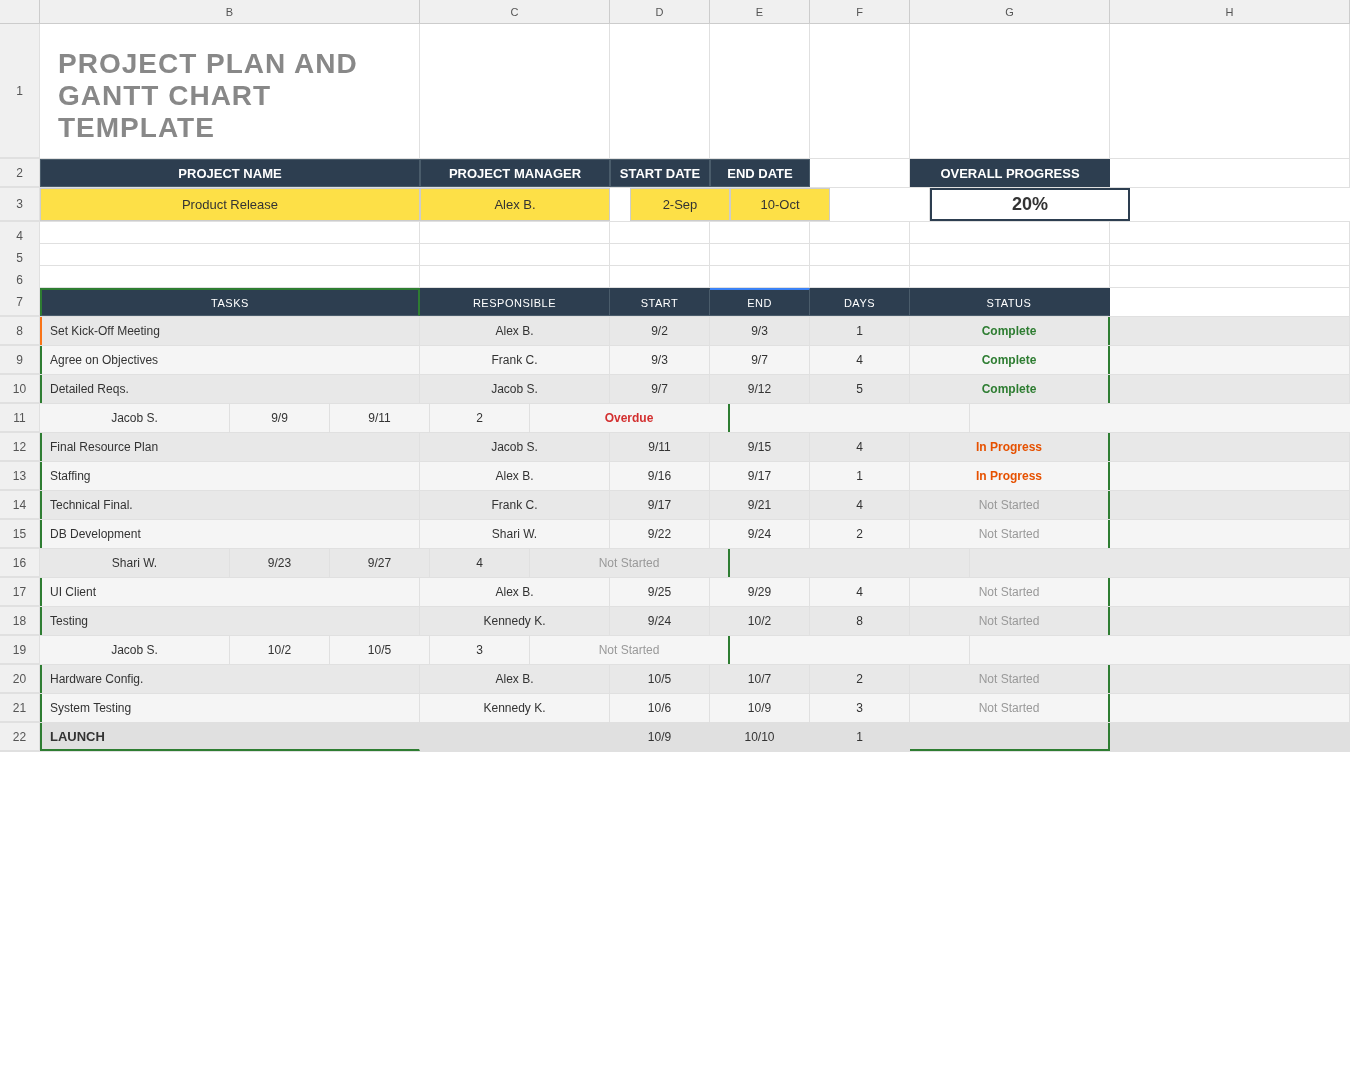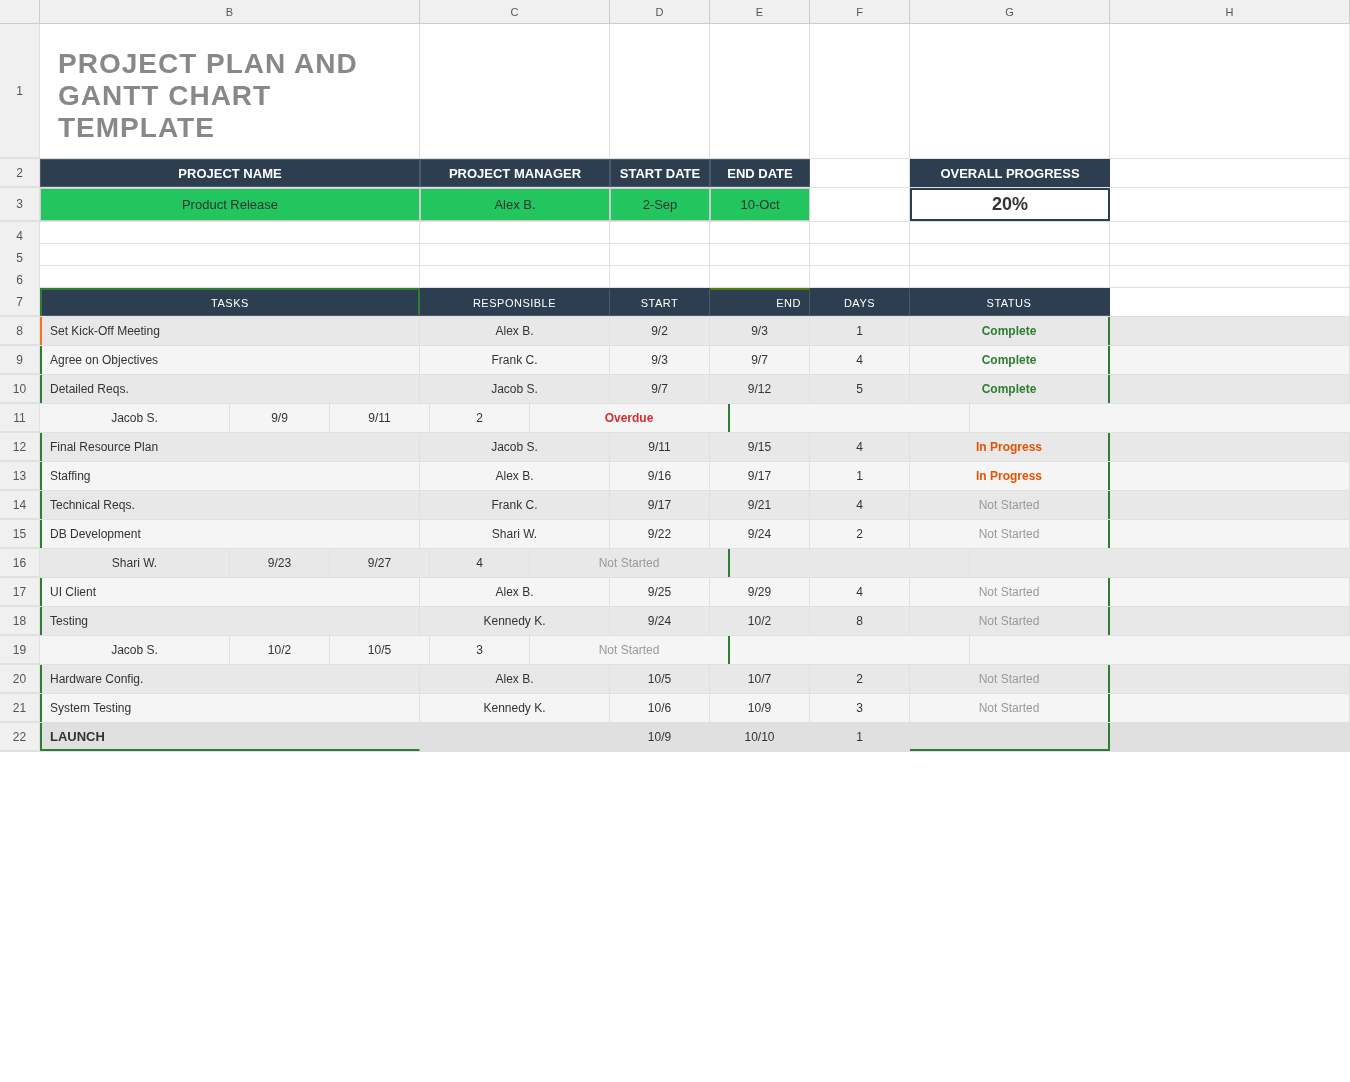--- a/index.html
+++ b/index.html
@@ -101,21 +101,21 @@
       color: #ffffff;
       font-weight: bold;
       font-size: 13px;
       text-align: left;
       justify-content: center;
       border-right: 1px solid #4a5c6b;
     }
 
     
     .info-data {
-      background: #22c55e;
+      background: #fde047;
       text-align: center;
       justify-content: center;
       font-size: 13px;
       color: #333;
     }
     .progress-box-data {
       background: #ffffff;
       text-align: center;
       justify-content: center;
       font-size: 18px;
@@ -216,21 +216,21 @@
     </div>
 
     <div class="ss-row">
       <div class="cell col-a row-num">3</div>
       <div class="cell col-b info-data" style="border: 1px solid #ccc; justify-content: center;">
         <span>Product Release</span>
       </div>
       <div class="cell col-c info-data" style="border: 1px solid #ccc; justify-content: center;">
         <span>Alex B.</span>
       </div>
-      <div class="cell col-d info-data" style="border: 1px solid #ccc; justify-content: center;">
+      <div class="cell col-d info-data" style="border: 1px solid #ccc; justify-content: center; margin-left: 20px;">
         <span>2-Sep</span>
       </div>
       <div class="cell col-e info-data" style="border: 1px solid #ccc; justify-content: center;">
         <span>10-Oct</span>
       </div>
       <div class="cell col-f" style="background:#fff;"></div>
       <div class="cell col-g progress-box-data" style="border: 2px solid #2d3e50; justify-content: center;">
         <span>20%</span>
       </div>
       <div class="cell col-h"></div>
@@ -273,21 +273,21 @@
       <div class="cell col-a row-num">7</div>
       <div class="cell col-b task-header" style="border: 2px solid #2e7d32; border-bottom: 1px solid #4a5c6b;">
         <span>TASKS</span>
       </div>
       <div class="cell col-c task-header" style="border-top: 2px solid #2d3e50; border-bottom: 1px solid #4a5c6b;">
         <span>RESPONSIBLE</span>
       </div>
       <div class="cell col-d task-header" style="border-top: 2px solid #2d3e50; border-bottom: 1px solid #4a5c6b;">
         <span>START</span>
       </div>
-      <div class="cell col-e task-header" style="border-top: 2px solid #4d7c0f; border-bottom: 1px solid #4a5c6b; justify-content: flex-end;">
+      <div class="cell col-e task-header" style="border-top: 2px solid #3b82f6; border-bottom: 1px solid #4a5c6b;">
         <span>END</span>
       </div>
       <div class="cell col-f task-header" style="border-top: 2px solid #2d3e50; border-bottom: 1px solid #4a5c6b;">
         <span>DAYS</span>
       </div>
       <div class="cell col-g task-header" style="border-top: 2px solid #2d3e50; border-right: 2px solid #2d3e50; border-bottom: 1px solid #4a5c6b;">
         <span>STATUS</span>
       </div>
       <div class="cell col-h"></div>
     </div>
@@ -347,21 +347,21 @@
     <div class="cell col-b " style="border-left: 2px solid #2e7d32;">Staffing</div>
     <div class="cell col-c cell-center">Alex B.</div>
     <div class="cell col-d cell-center">9/16</div>
     <div class="cell col-e cell-center">9/17</div>
     <div class="cell col-f cell-center">1</div>
     <div class="cell col-g cell-center status-inprogress" style="border-right: 2px solid #2e7d32;">In Progress</div>
     <div class="cell col-h"></div>
   </div>
         <div class="ss-row task-row-even">
     <div class="cell col-a row-num">14</div>
-    <div class="cell col-b " style="border-left: 2px solid #2e7d32;">Technical Reqs.</div>
+    <div class="cell col-b " style="border-left: 2px solid #2e7d32;">Technical Final.</div>
     <div class="cell col-c cell-center">Frank C.</div>
     <div class="cell col-d cell-center">9/17</div>
     <div class="cell col-e cell-center">9/21</div>
     <div class="cell col-f cell-center">4</div>
     <div class="cell col-g cell-center status-notstarted" style="border-right: 2px solid #2e7d32;">Not Started</div>
     <div class="cell col-h"></div>
   </div>
         <div class="ss-row task-row-odd">
     <div class="cell col-a row-num">15</div>
     <div class="cell col-b " style="border-left: 2px solid #2e7d32;">DB Development</div>

